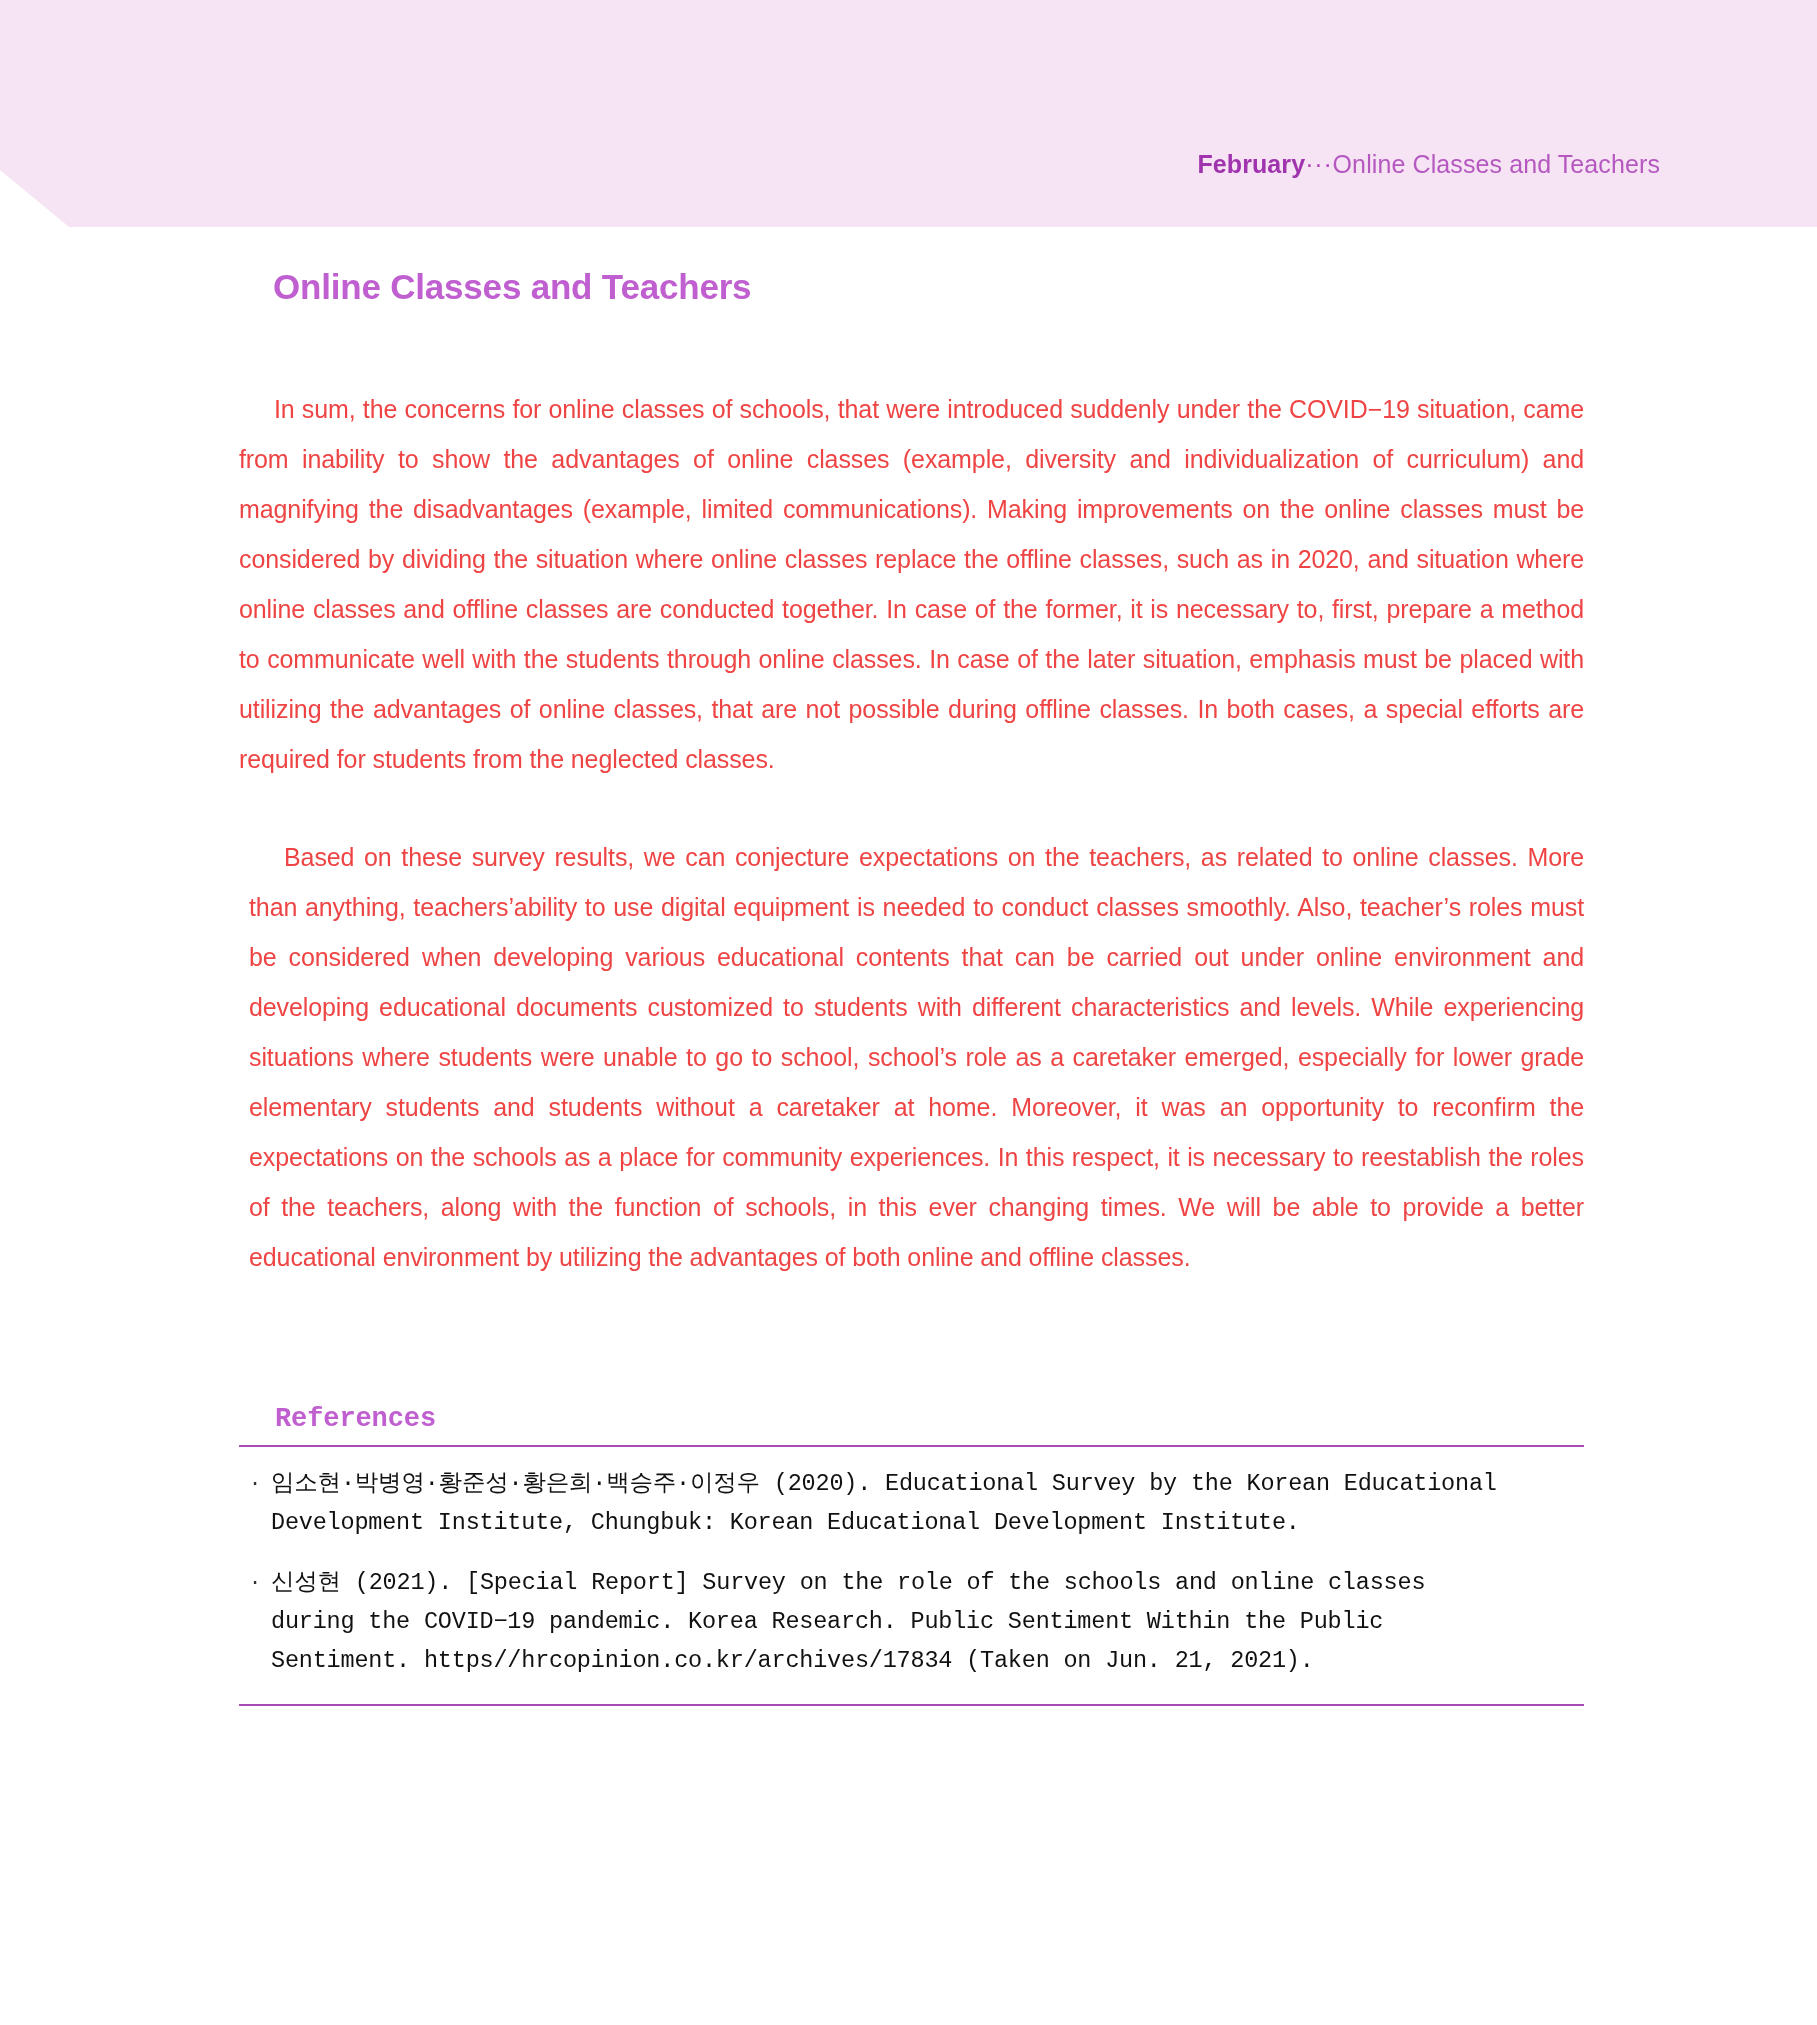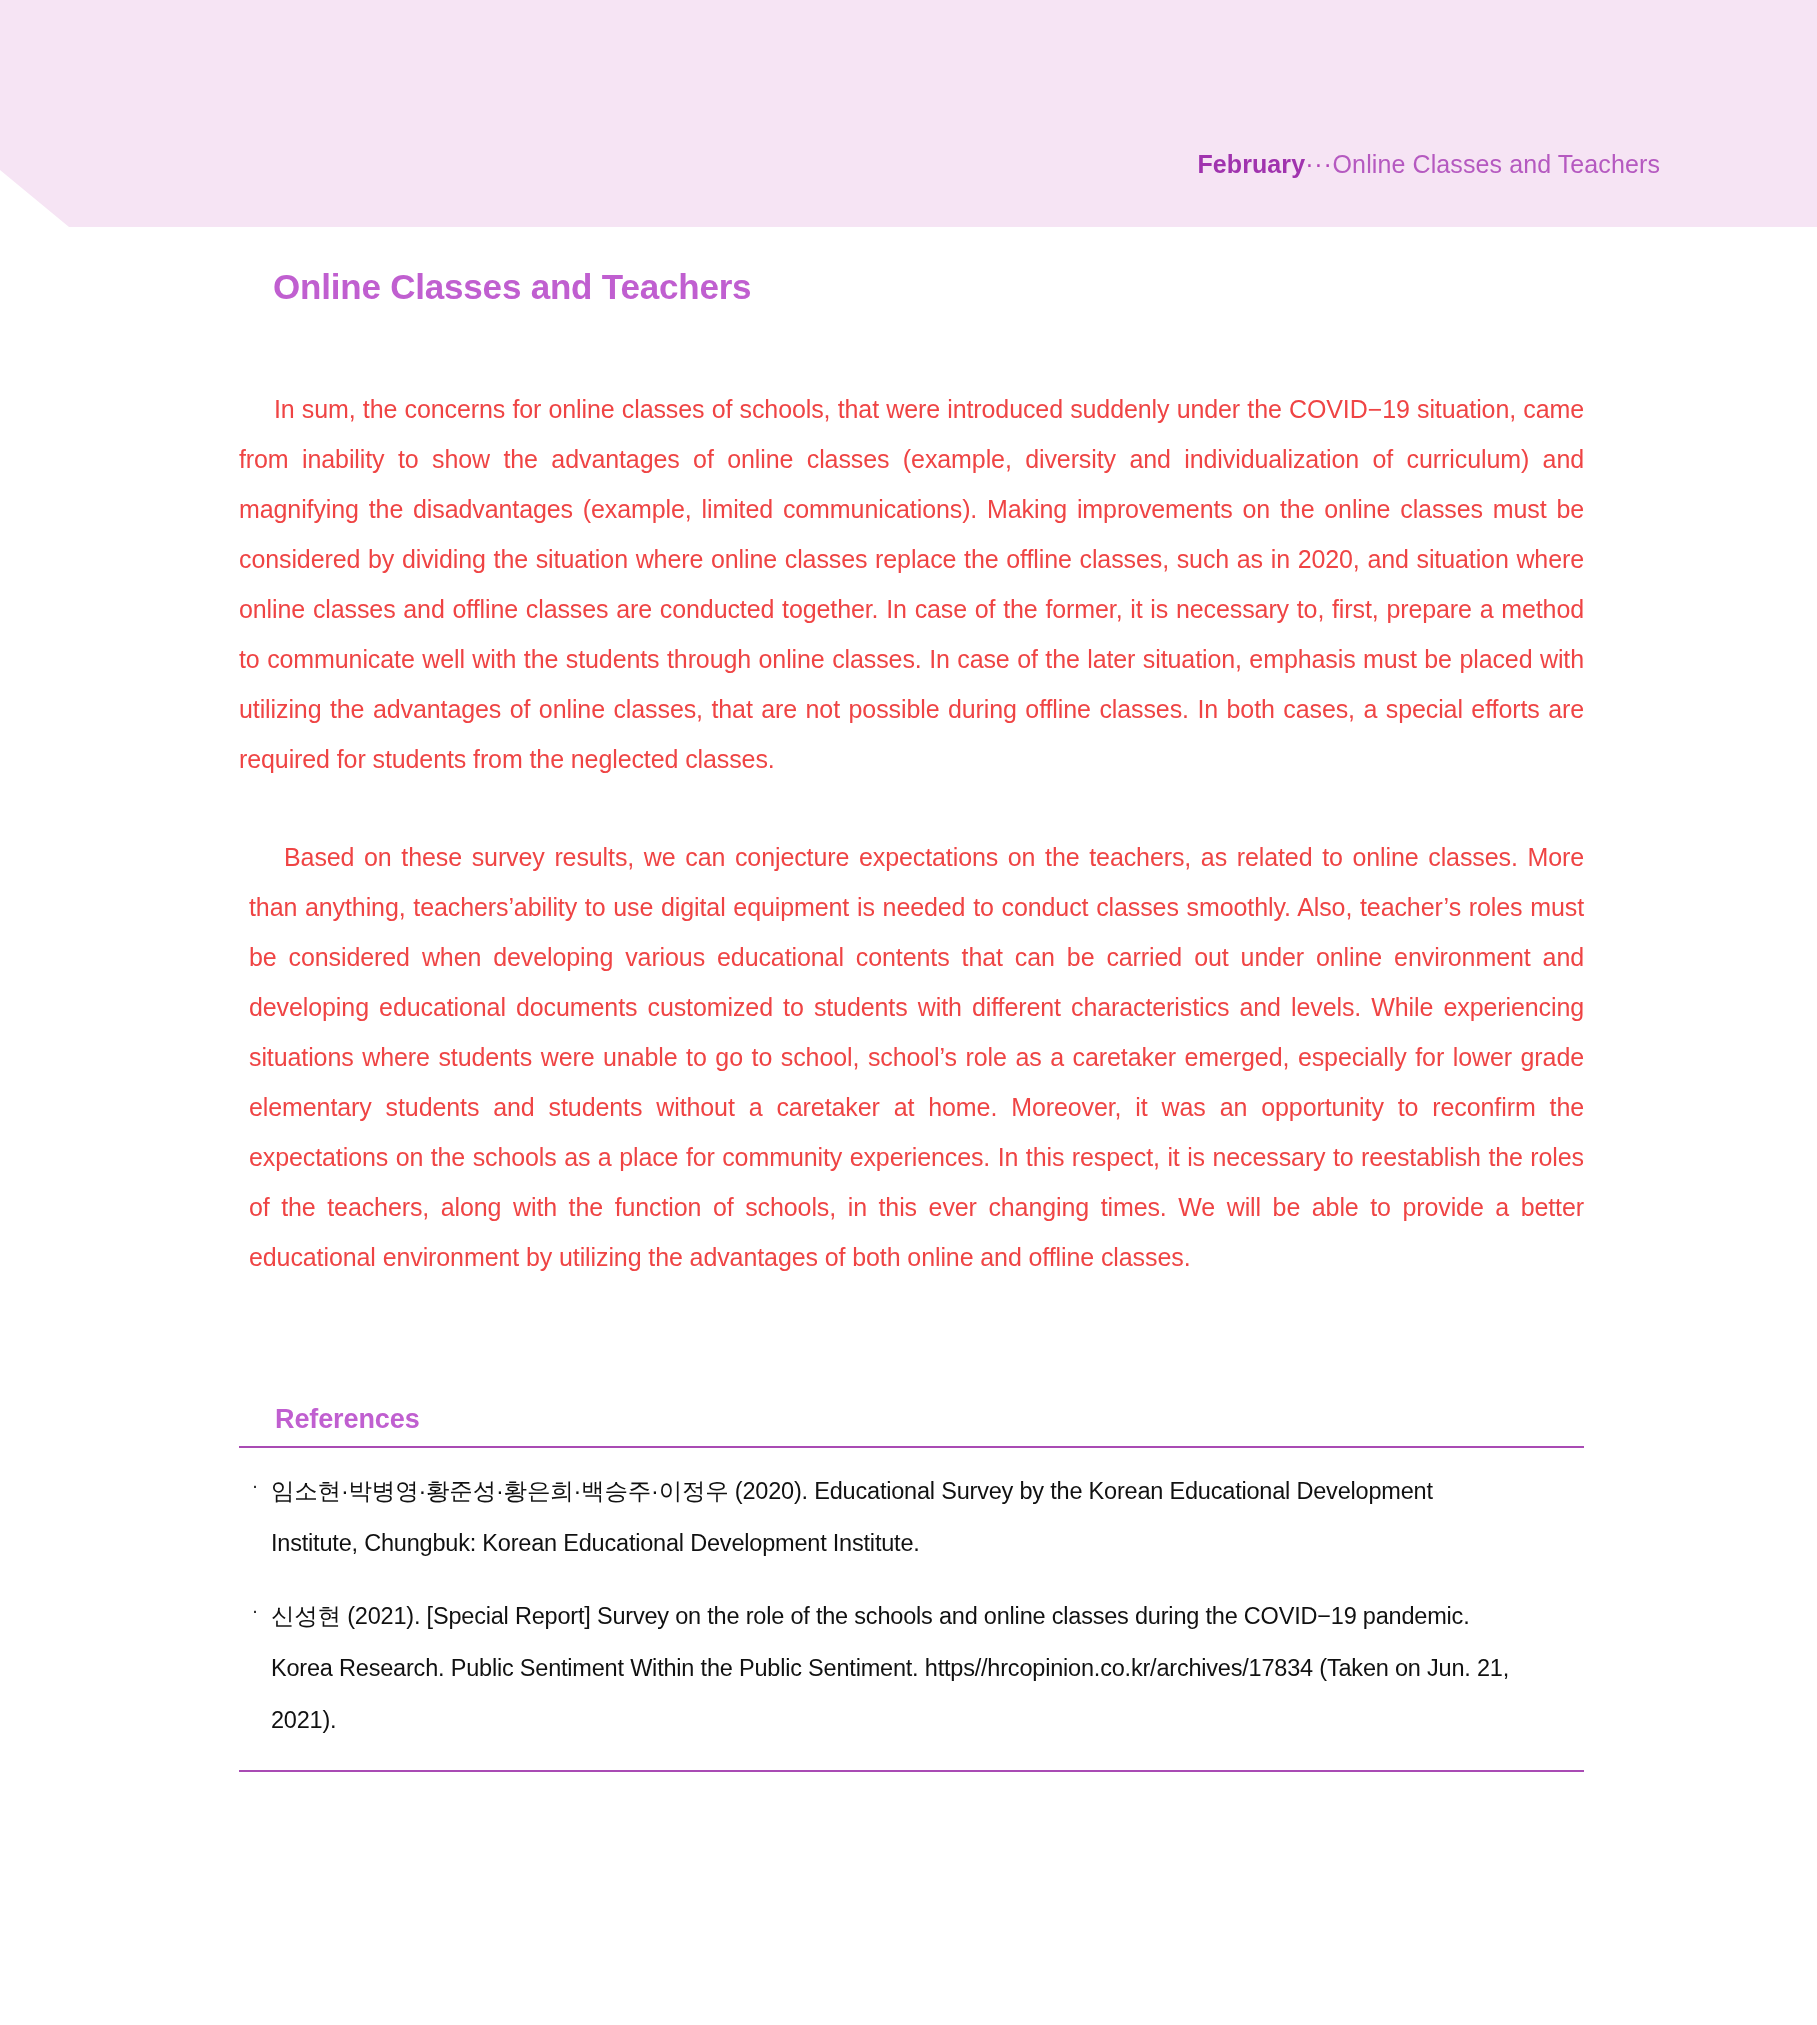--- a/index.html
+++ b/index.html
@@ -83,20 +83,21 @@
   }
   p.para + p.para {
     margin-top: 48px;
     margin-left: 10px;
   }
 
   
   .references {
     margin-top: 122px;
     margin-left: 0px;
+    font-family: Liberation Mono, monospace;
   }
   .references-heading {
     font-size: 27px;
     font-weight: bold;
     color: #c05fd0;
     margin: 0 0 11.3px 36px;
     letter-spacing: -0.1px;
   }
   .rule {
     height: 2px;
@@ -117,21 +118,21 @@
     flex: 0 0 auto;
     width: 32px;
     text-align: center;
     font-size: 21px;
     line-height: 39px;
     color: #333333;
   }
   .ref-text {
     flex: 1 1 auto;
     font-size: 23.5px;
-    line-height: 52px;
+    line-height: 39px;
     color: #111111;
     letter-spacing: -0.2px;
     padding-right: 73px;
   }
   .ref-rule-bottom {
     height: 2px;
     background: #a94bb4;
     width: 1345px;
     margin-top: 19.4px;
   }

